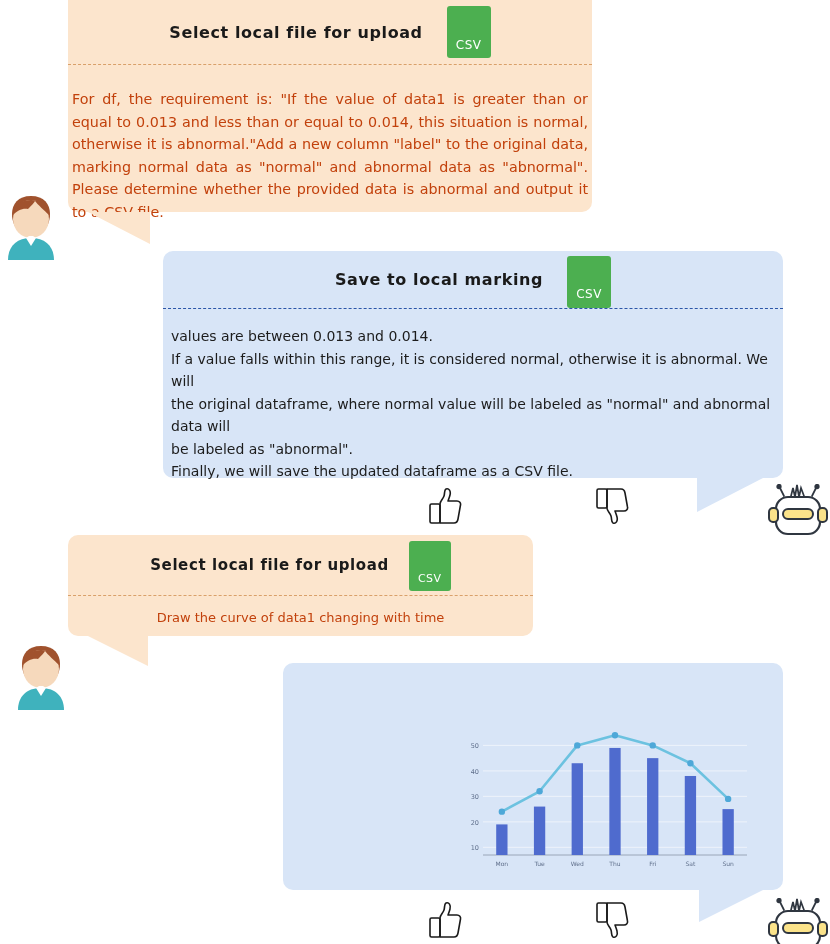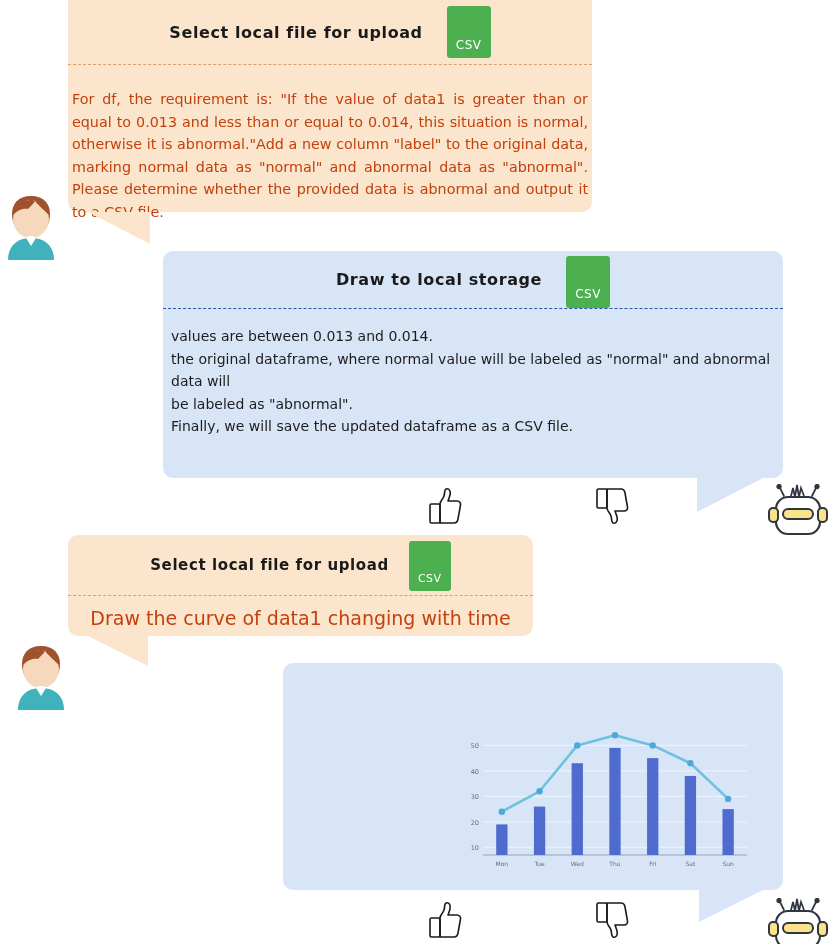--- a/index.html
+++ b/index.html
@@ -71,30 +71,31 @@
       <path d="M29 4 C16 4 10 12 10 22 C10 30 13 36 18 39 L40 39 C45 36 48 30 48 22 C48 12 42 4 29 4 Z" fill="#a0522d"></path>
       <ellipse cx="29" cy="27" rx="18" ry="19" fill="#f6d9bc"></ellipse>
       <path d="M29 8 C18 8 12 14 11 23 C15 19 20 16 26 17 C30 13 32 11 33 9 C36 13 42 18 47 23 C46 14 40 8 29 8 Z" fill="#a0522d"></path>
       <path d="M29 46 C14 46 6 55 6 68 L52 68 C52 55 44 46 29 46 Z" fill="#3fb2bd"></path>
       <path d="M24 46 L29 54 L34 46 L31 44 L27 44 Z" fill="#ffffff"></path>
     </svg>
   </div>
 
   <div class="bubble bot" style="left:163px;top:251px;width:620px;height:227px;">
     <div class="bhead" style="height:57px;">
-      <span class="bhead-title" style="font-size:16px;">Draw to local storage</span>
+      <span class="bhead-title" style="font-size:16px;">Save to local marking</span>
       <span class="csv" style="width:44px;height:52px;margin-left:24px;margin-top:4px;">
         <span class="body"></span>
         <span class="fold" style="border-width:0 14px 14px 0;"></span>
         <span class="lbl" style="font-size:12px;">CSV</span>
       </span>
     </div>
     <div class="divider bot" style="top:57px;"></div>
     <div style="position:absolute;left:8px;right:6px;top:74px;font-size:14px;line-height:22.5px;color:#1c1c1c;">
       <div>values are between 0.013 and 0.014.</div>
+      <div>If a value falls within this range, it is considered normal, otherwise it is abnormal. We will</div>
       <div>the original dataframe, where normal value will be labeled as "normal" and abnormal data will</div>
       <div>be labeled as "abnormal".</div>
       <div> Finally, we will save the updated dataframe as a CSV file.</div>
     </div>
     <div class="tail" style="right:20px;bottom:-34px;border-width:0 0 34px 66px;border-style:solid;border-color:transparent transparent transparent #d8e5f7;"></div>
   </div>
 
   <div class="fb" style="left:427px;top:487px;width:35px;height:38px;">
     <svg width="35" height="38" viewBox="0 0 35 38">
       <path d="M13 36 L13 17 C13 14 16 12 17 9 C18 6 17 3 19 2 C22 1 24 4 23 8 C22.4 10.5 21.5 12.5 21 14 L30 14 C32.5 14 34 16 33.5 18 L31 32 C30.6 34.5 29 36 27 36 Z" fill="none" stroke="#1a1a1a" stroke-width="1.6" stroke-linejoin="round"></path>
@@ -127,21 +128,21 @@
   <div class="bubble user" style="left:68px;top:535px;width:465px;height:101px;">
     <div class="bhead" style="height:60px;">
       <span class="bhead-title" style="font-size:15px;">Select local file for upload</span>
       <span class="csv" style="width:42px;height:50px;margin-left:20px;margin-top:2px;">
         <span class="body"></span>
         <span class="fold" style="border-width:0 13px 13px 0;"></span>
         <span class="lbl" style="font-size:11px;">CSV</span>
       </span>
     </div>
     <div class="divider" style="top:60px;"></div>
-    <div class="btext" style="position:absolute;left:0;right:0;top:72px;font-size:19px;line-height:22px;text-align:center;">Draw the curve of data1 changing with time</div>
+    <div class="btext" style="position:absolute;left:0;right:0;top:72px;font-size:13px;line-height:22px;text-align:center;">Draw the curve of data1 changing with time</div>
     <div class="tail" style="left:20px;bottom:-30px;border-width:0 60px 30px 0;border-style:solid;border-color:transparent #fce5cd transparent transparent;"></div>
   </div>
 
   <div class="avatar" style="left:12px;top:642px;width:58px;height:68px;">
     <svg width="58" height="68" viewBox="0 0 58 68">
       <path d="M29 4 C16 4 10 12 10 22 C10 30 13 36 18 39 L40 39 C45 36 48 30 48 22 C48 12 42 4 29 4 Z" fill="#a0522d"></path>
       <ellipse cx="29" cy="27" rx="18" ry="19" fill="#f6d9bc"></ellipse>
       <path d="M29 8 C18 8 12 14 11 23 C15 19 20 16 26 17 C30 13 32 11 33 9 C36 13 42 18 47 23 C46 14 40 8 29 8 Z" fill="#a0522d"></path>
       <path d="M29 46 C14 46 6 55 6 68 L52 68 C52 55 44 46 29 46 Z" fill="#3fb2bd"></path>
       <path d="M24 46 L29 54 L34 46 L31 44 L27 44 Z" fill="#ffffff"></path>

